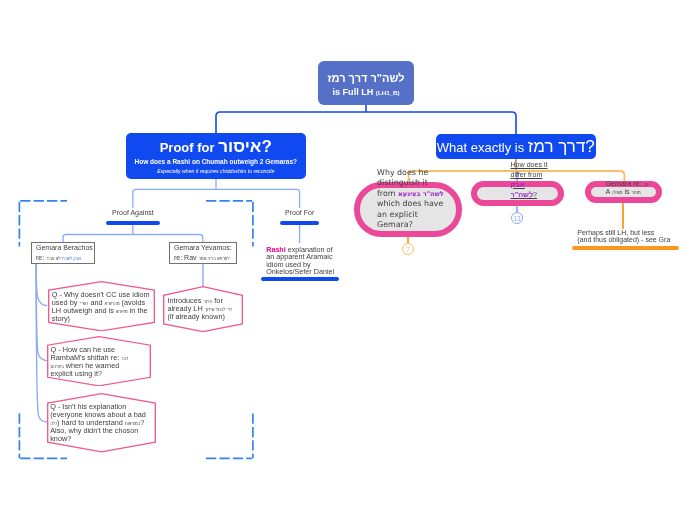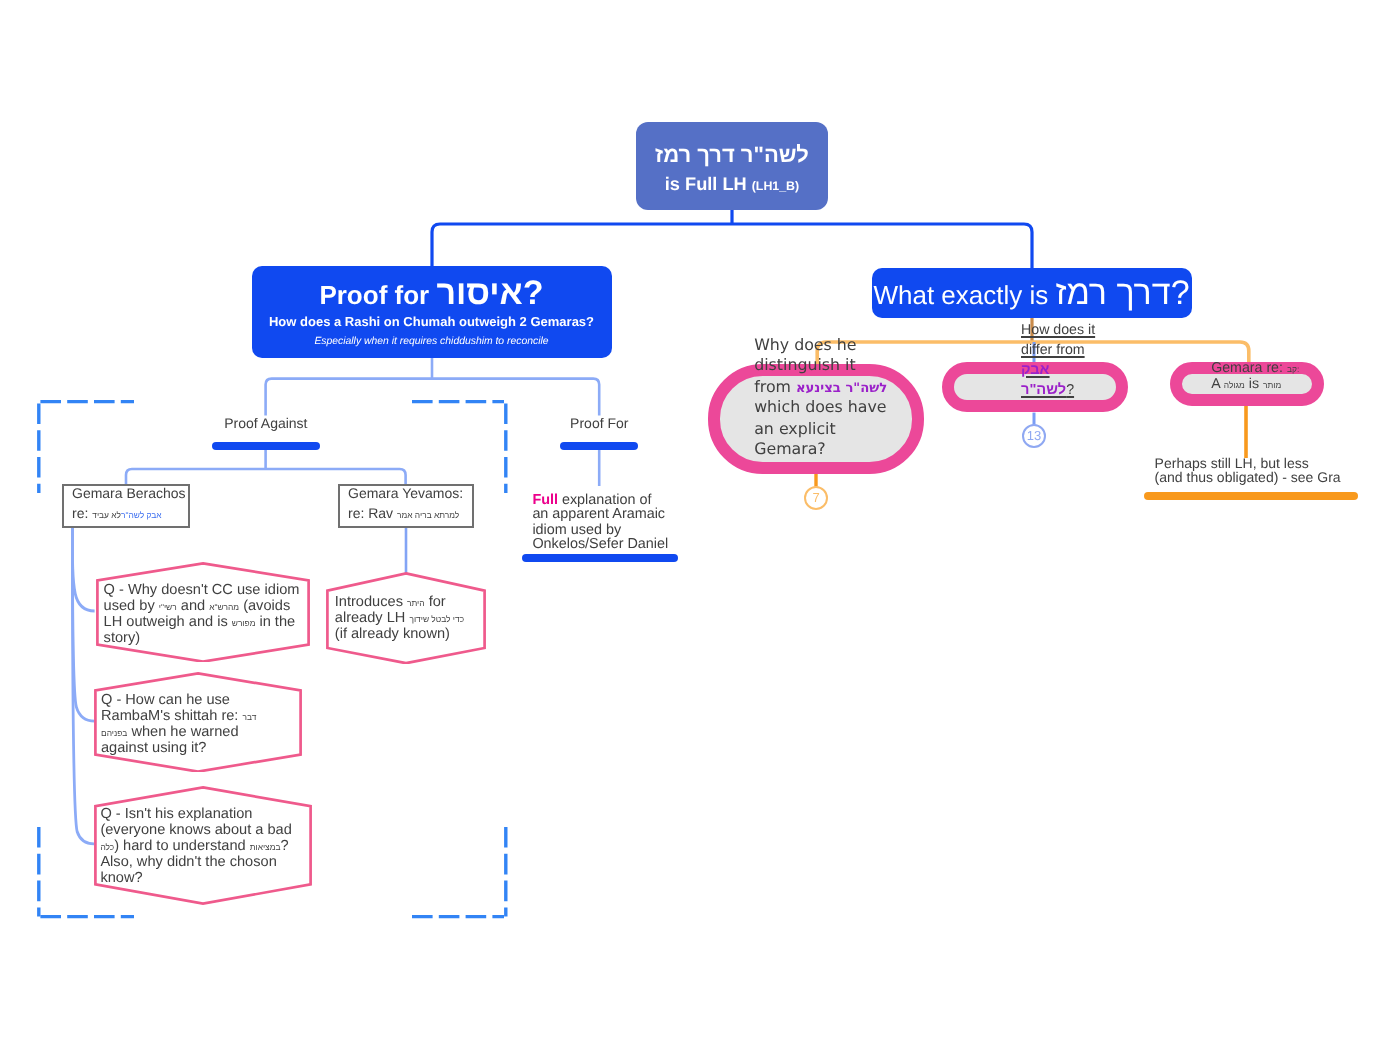--- a/index.html
+++ b/index.html
@@ -147,21 +147,21 @@
   <div class="l1">Gemara Berachos</div>
   <div class="l2"><span>re: </span><span class="he-s he-blue">אבק לשה"ר</span><span class="he-s">לא עביד</span></div>
 </div>
 
 <div class="src-box" style="left:168.5px;top:242px;width:68px;height:21.5px;">
   <div class="l1">Gemara Yevamos:</div>
   <div class="l2"><span>re: Rav </span><span class="he-s">למרתא בריה אמר</span></div>
 </div>
 
 <div class="note-bar" style="left:266.2px;top:245.8px;width:68px;">
-  <div class="t" style="line-height:1.03;font-size:7.2px;"><span class="magenta">Full</span><span> explanation of an apparent Aramaic idiom used by Onkelos/Sefer Daniel</span></div>
+  <div class="t" style="line-height:1.03;font-size:7.2px;"><span class="magenta">Rashi</span><span> explanation of an apparent Aramaic idiom used by Onkelos/Sefer Daniel</span></div>
   <div class="bar" style="width:78.4px;background:#1049f0;margin-top:1.5px;margin-left:-5.5px;"></div>
 </div>
 
 <div class="note-bar" style="left:577.3px;top:228.5px;width:110px;">
   <div class="t">Perhaps still LH, but less</div>
   <div class="t">(and thus obligated) - see Gra</div>
   <div class="bar" style="width:107px;background:#f8991d;margin-top:3px;margin-left:-5.4px;"></div>
 </div>
 
 <div class="hex" style="left:47.8px;top:280.8px;width:107px;height:50.5px;">
@@ -171,21 +171,21 @@
   <div class="inner" style="left:4px;top:10px;width:103.5px;">
     <div class="t"><span>Q - Why doesn't CC use idiom used by </span><span class="he-s">רשי"י</span><span> and </span><span class="he-s">מהרש"א</span><span> (avoids LH outweigh and is </span><span class="he-s">מפורש</span><span> in the story)</span></div>
   </div>
 </div>
 
 <div class="hex" style="left:47px;top:335.8px;width:104px;height:50.5px;">
   <svg width="104" height="50.5" viewBox="0 0 104 50.5">
     <path d="M52,0.7 L103.3,9.2 L103.3,41.3 L52,49.8 L0.7,41.3 L0.7,9.2 Z" fill="#fff" stroke="#ef5a8c" stroke-width="1.35"></path>
   </svg>
   <div class="inner" style="left:3.5px;top:10px;width:83px;">
-    <div class="t"><span>Q - How can he use RambaM's shittah re: </span><span class="he-s">דבר בפניהם</span><span> when he warned against using it?</span></div>
+    <div class="t"><span>Q - How can he use RambaM's shittah re: </span><span class="he-s">דבר בפניהם</span><span> when he warned explicit using it?</span></div>
   </div>
 </div>
 
 <div class="hex" style="left:46.7px;top:392.9px;width:109px;height:60px;">
   <svg width="109" height="60" viewBox="0 0 109 60">
     <path d="M54.5,0.7 L108.3,10.1 L108.3,49.2 L54.5,58.8 L0.7,49.2 L0.7,10.1 Z" fill="#fff" stroke="#ef5a8c" stroke-width="1.35"></path>
   </svg>
   <div class="inner" style="left:3.5px;top:10px;width:100px;">
     <div class="t"><span>Q - Isn't his explanation (everyone knows about a bad </span><span class="he-s">כלה</span><span>) hard to understand </span><span class="he-s">במציאות</span><span>? Also, why didn't the choson know?</span></div>
   </div>

